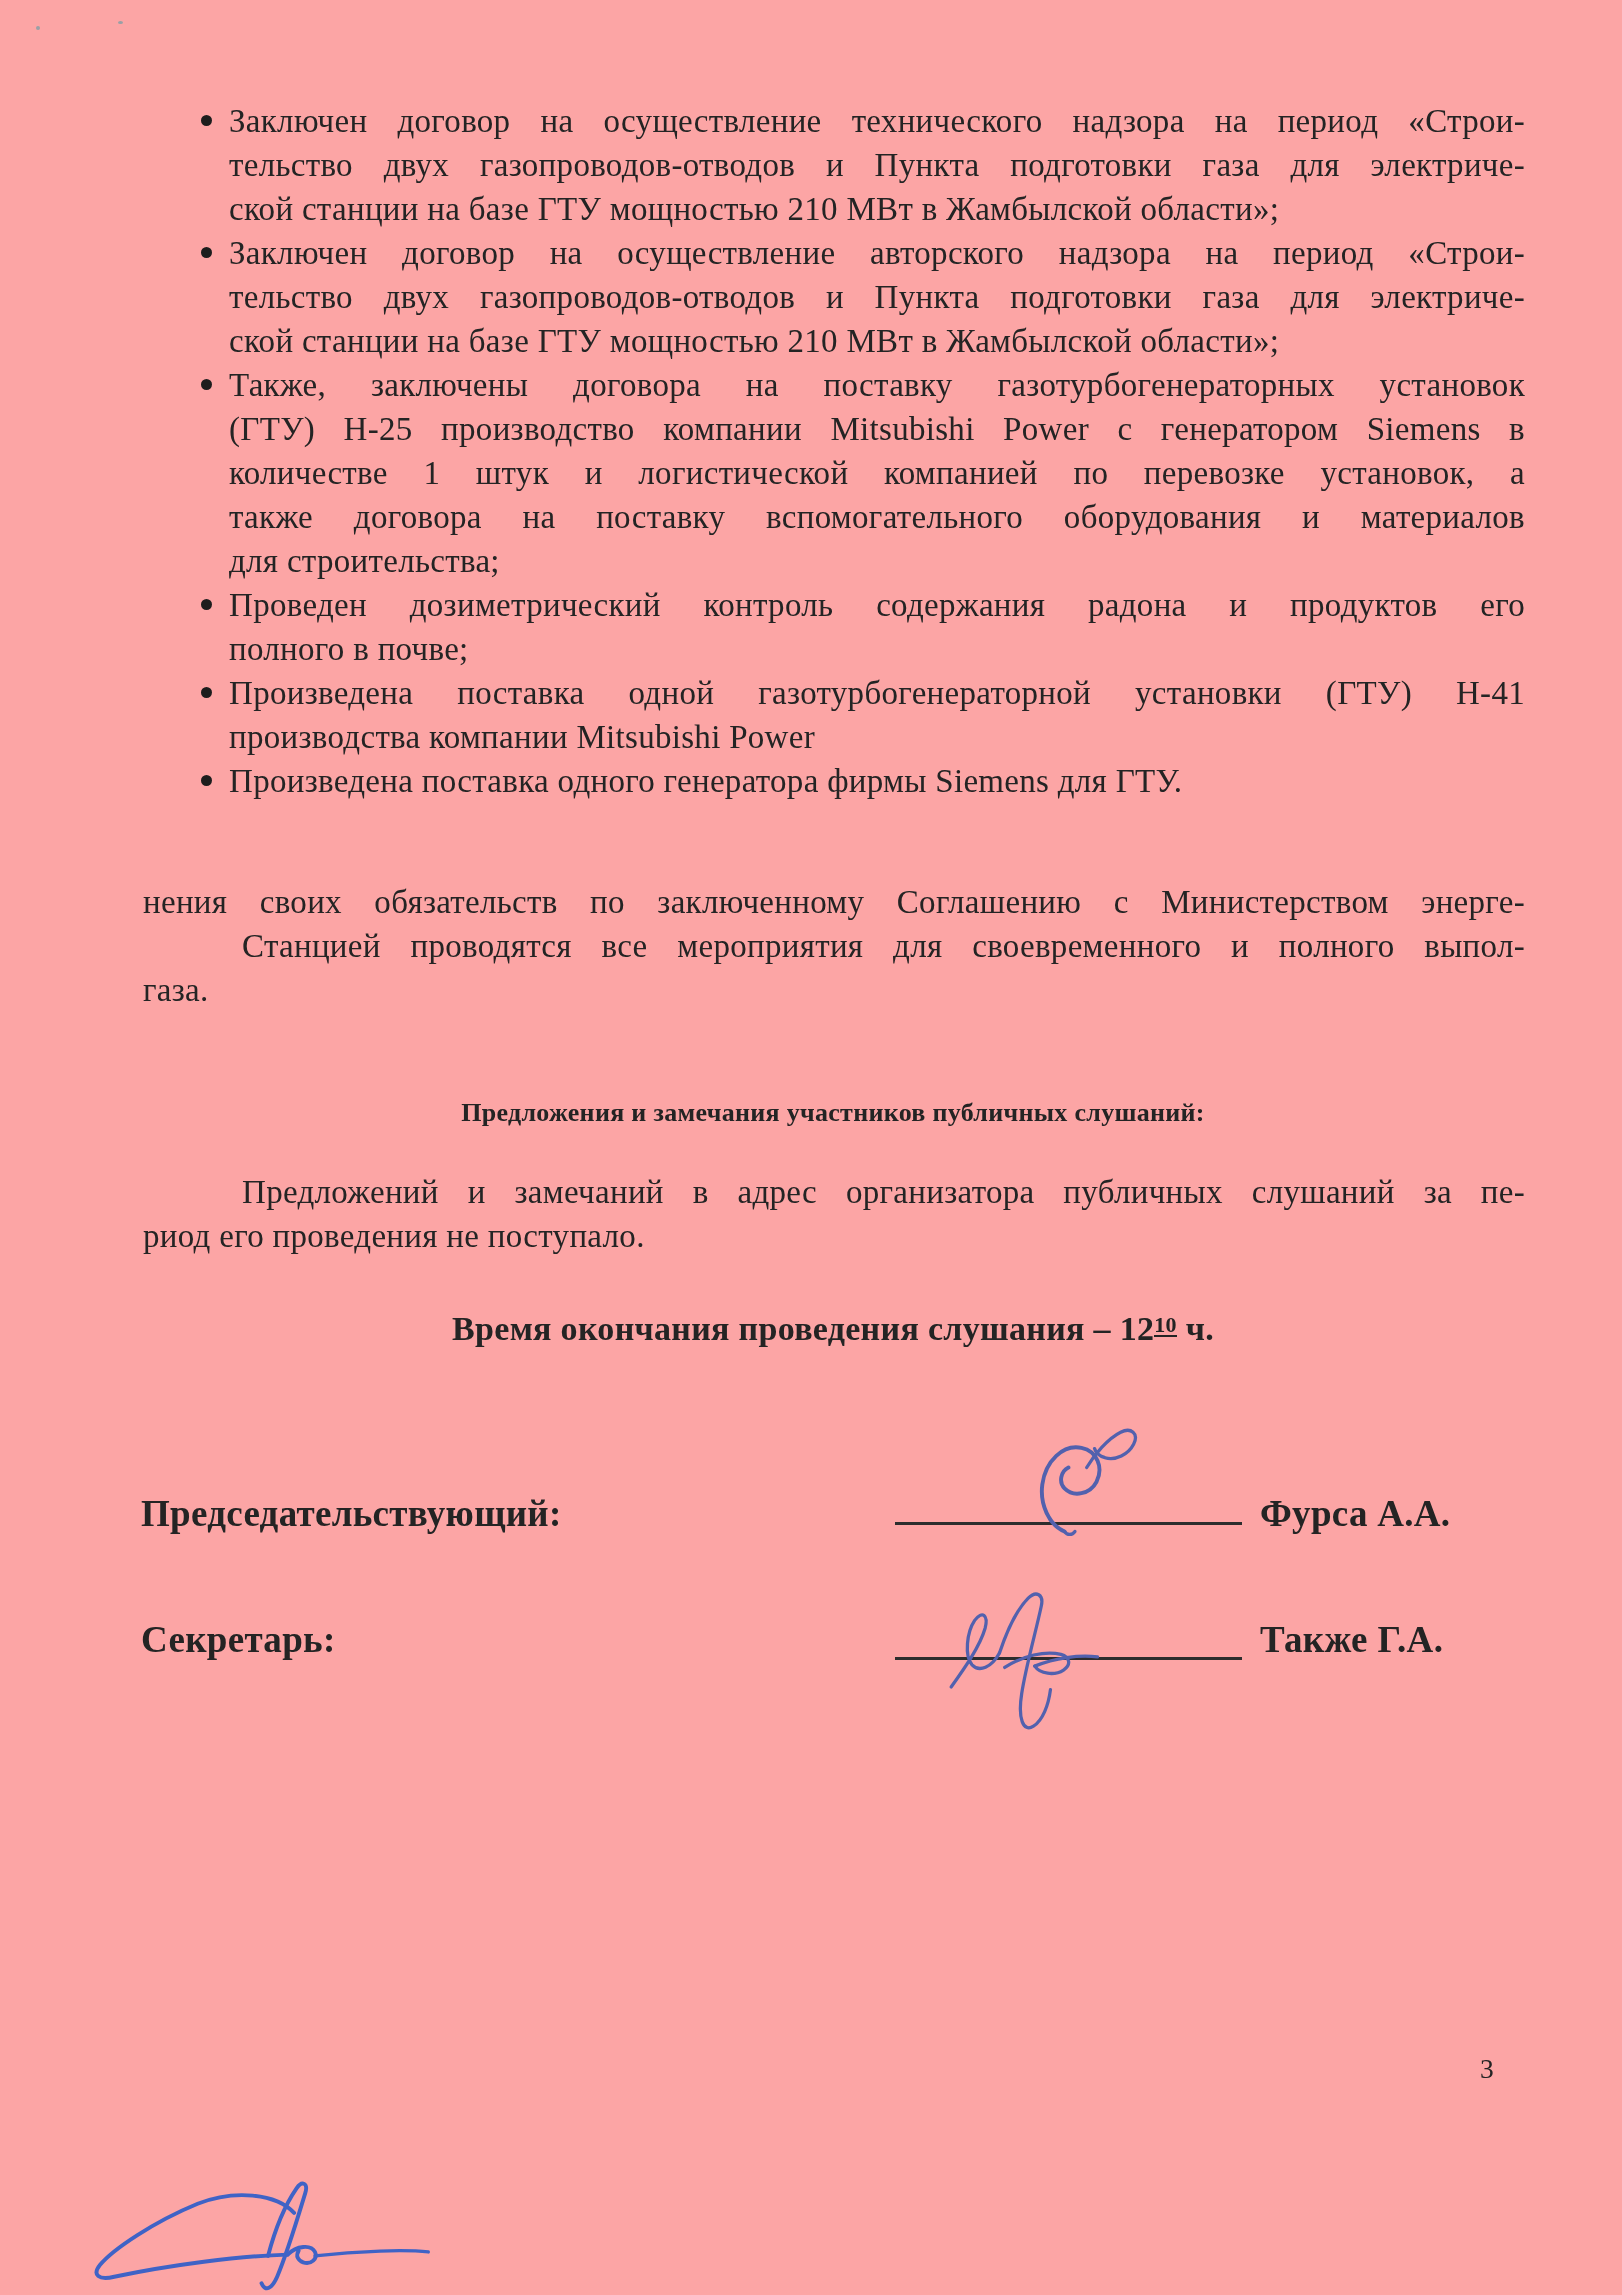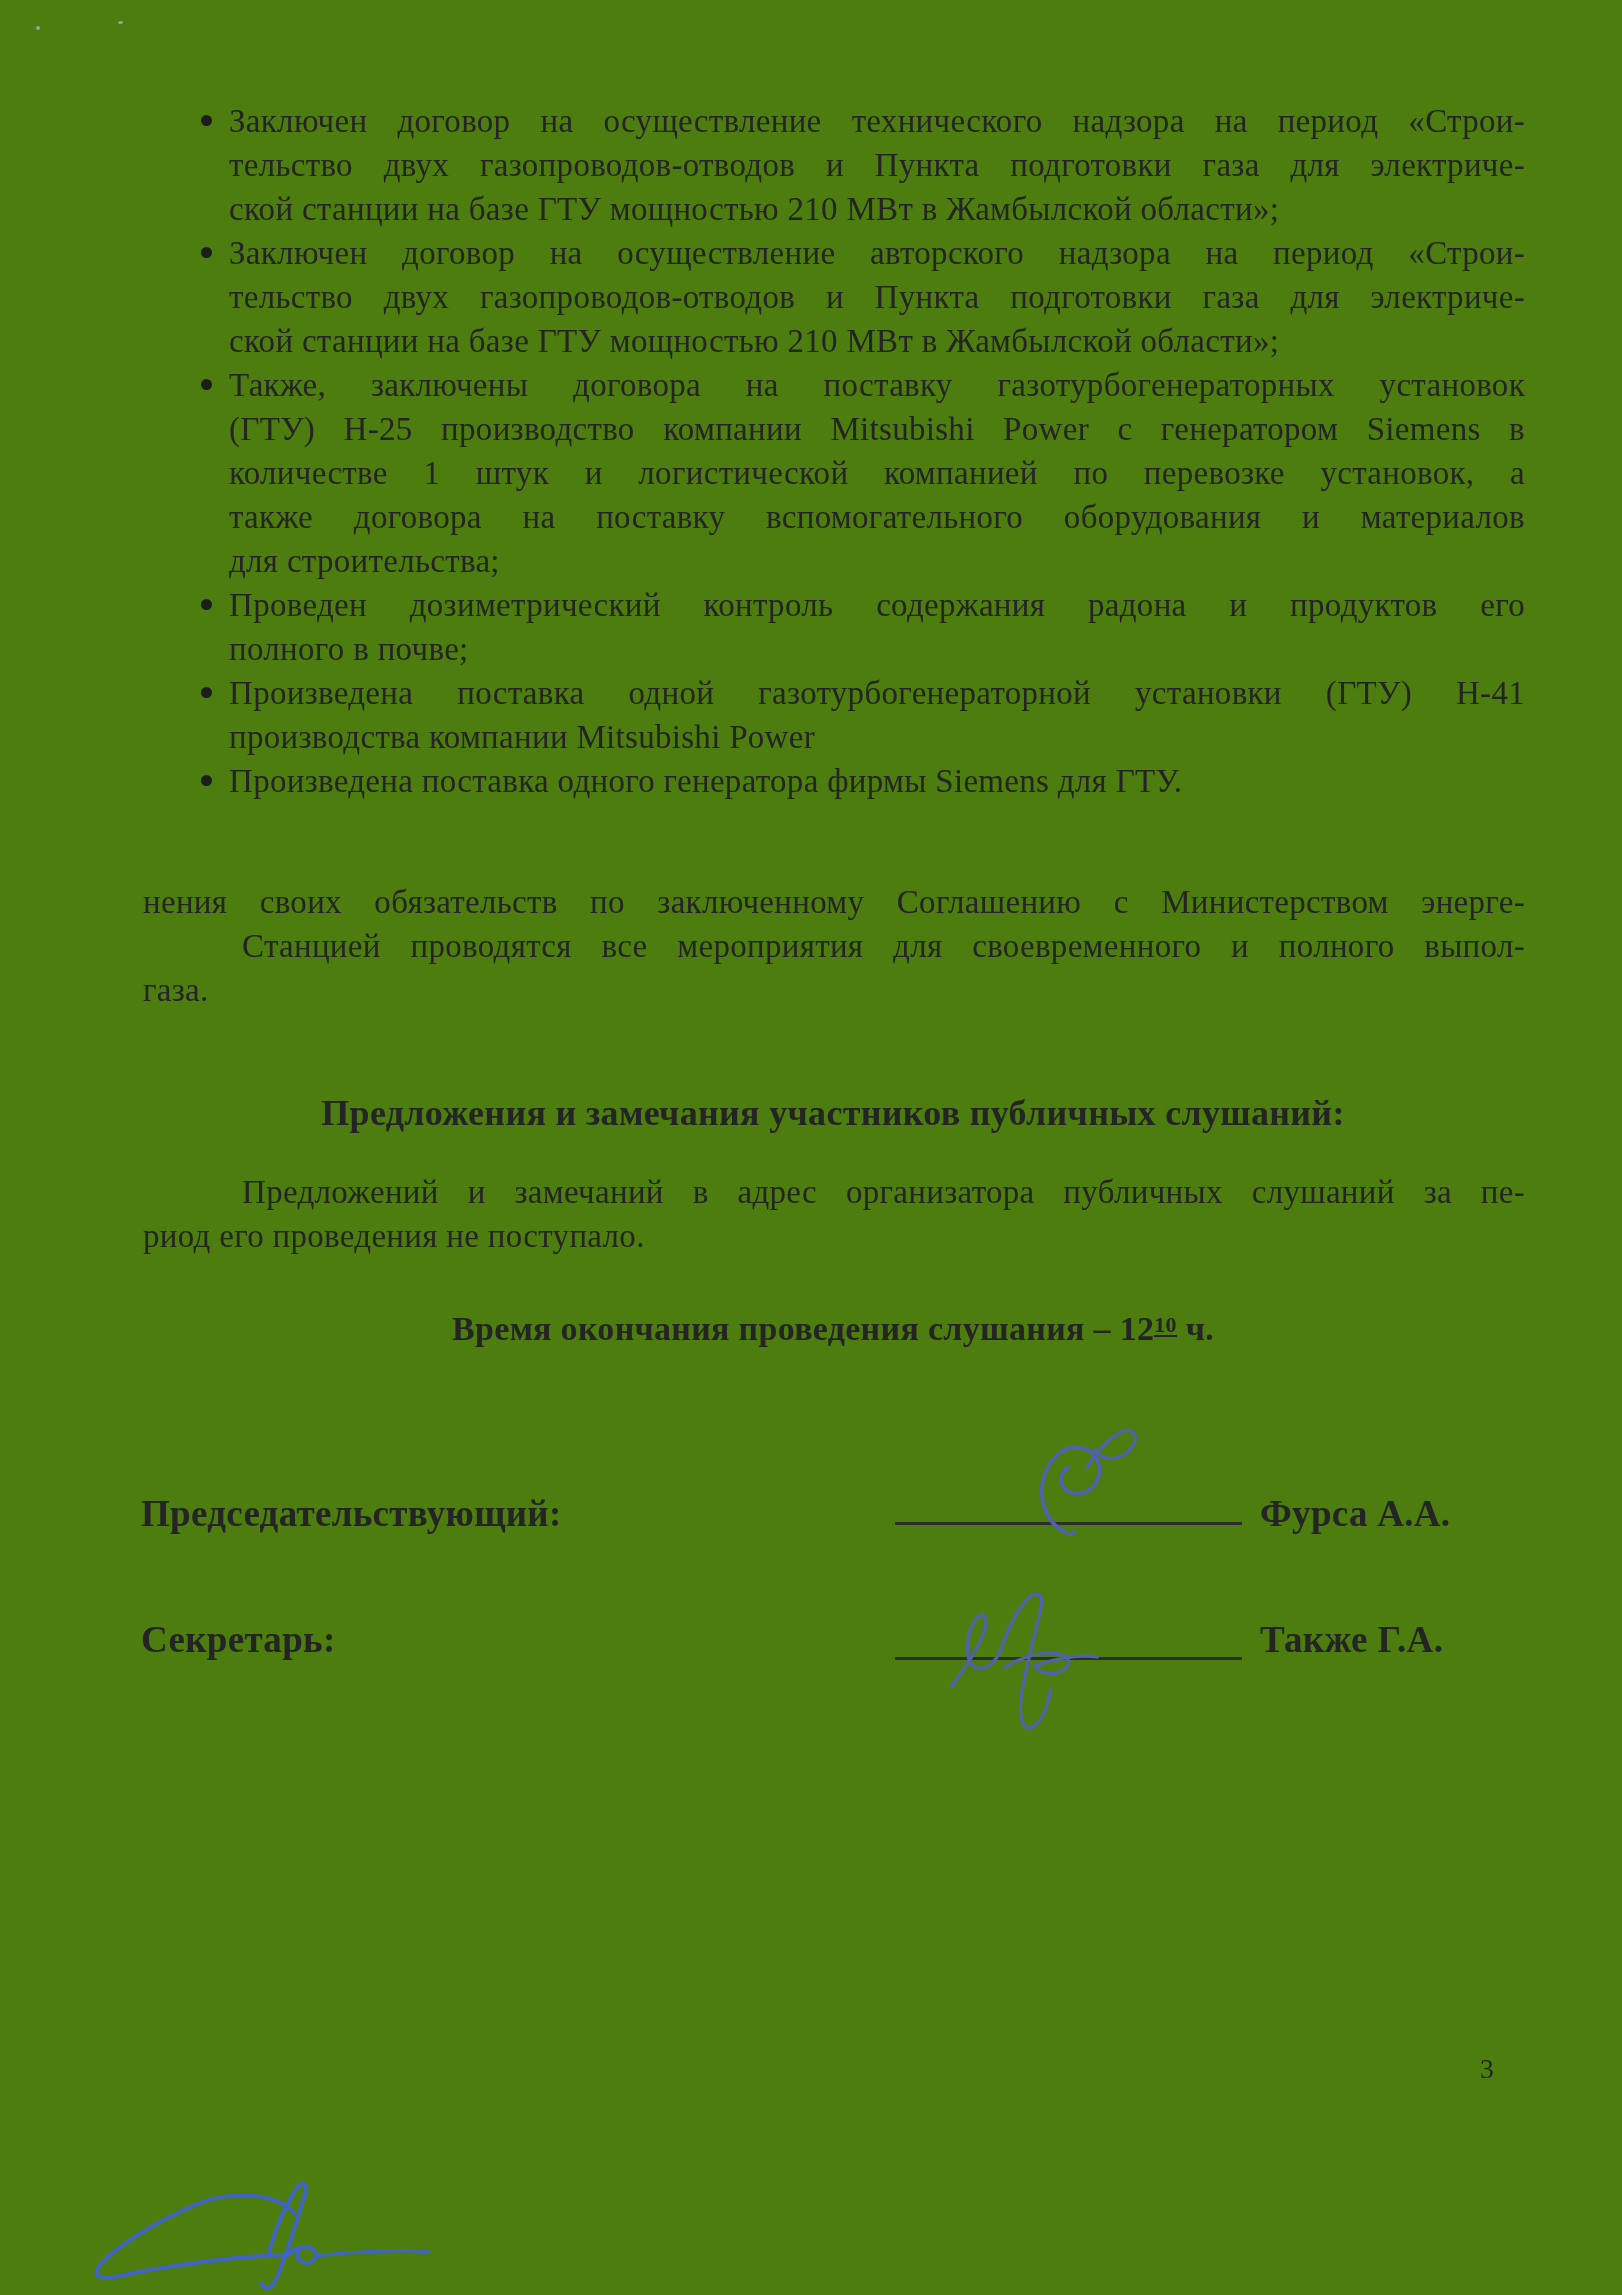--- a/index.html
+++ b/index.html
@@ -1,20 +1,20 @@
 <!DOCTYPE html>
 <html lang="ru" style="font-size:10.5px"><head>
 <meta charset="utf-8">
 <style>
   html,body { margin:0; padding:0; background:#e8e8e8; }
   .page {
     position:relative;
     width:1622px; height:2295px;
     margin:0 auto;
-    background:#4d7c0f;
+    background:#fca5a5;
     font-family:"Liberation Serif", serif;
     color:#242424;
     overflow:hidden;
   }
   
   .line {
     font-size:33px;
     line-height:44px;
     letter-spacing:0.3px;
     text-align:justify;
@@ -33,21 +33,21 @@
     position:absolute; left:60px; top:16.4px;
     width:11px; height:11px; border-radius:50%;
     background:#1d1d1d;
   }
 
   .para1 { position:absolute; left:143px; top:880px; width:1382px; }
   .para2 { position:absolute; left:143px; top:1170px; width:1382px; }
 
   .section-heading {
     position:absolute; left:141px; top:1091px; width:1384px;
-    text-align:center; font-weight:bold; font-size:36px; line-height:44px;
+    text-align:center; font-weight:bold; font-size:26px; line-height:44px;
     letter-spacing:0.3px;
   }
 
   .time-heading {
     position:absolute; left:141px; top:1307px; width:1384px;
     text-align:center; font-weight:bold; font-size:34px; line-height:44px;
     letter-spacing:0.3px;
   }
   .time-heading .sup {
     display:inline-block;

